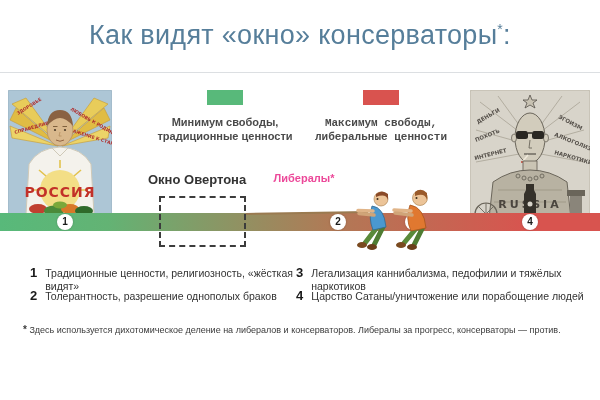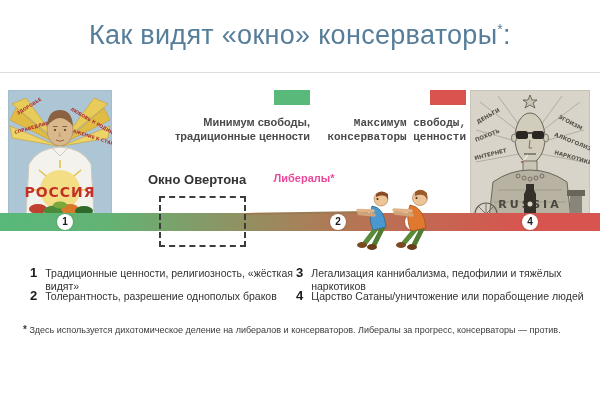--- a/index.html
+++ b/index.html
@@ -15,21 +15,21 @@
   .title { top:20px; left:0; width:600px; text-align:center;
     font-size:27px; font-weight:400; color:#567e9a; letter-spacing:.3px; }
   .title sup { font-size:14px; }
   .title-divider { top:72px; left:0; width:600px; height:1px; background:#dcdfe2; }
 
   
   .poster-left  { left:8px;  top:90px; width:104px; height:124px; z-index:1; }
   .poster-right { left:470px; top:90px; width:120px; height:138px; z-index:1; }
 
   
-  .legend { top:90px; text-align:right; z-index:2; }
+  .legend { top:90px; text-align:center; z-index:2; }
   .legend-green { left:140px; width:170px; }
   .legend-red   { left:296px; width:170px;font-family:Liberation Mono, monospace; }
   .swatch { display:inline-block; width:36px; height:15px; margin-bottom:7px; }
   .legend-line { font-size:11px; font-weight:bold; color:#4a4a4a; line-height:13.5px; }
 
   
   .window-label   { left:148px; top:172px; width:110px; text-align:left;
     font-size:13px; font-weight:bold; color:#333; z-index:3; }
   .liberals-label { left:258px; top:172px; width:92px; text-align:center;
     font-size:11px; font-weight:bold; color:#ec4899; z-index:3; }
@@ -170,21 +170,21 @@
   </svg>
 
   <div class="abs legend legend-green">
     <span class="swatch" style="background:#58b97a"></span>
     <div class="legend-line">Минимум свободы,</div>
     <div class="legend-line">традиционные ценности</div>
   </div>
   <div class="abs legend legend-red">
     <span class="swatch" style="background:#d9534f"></span>
     <div class="legend-line">Максимум свободы,</div>
-    <div class="legend-line">консерваторы ценности</div>
+    <div class="legend-line">либеральные ценности</div>
   </div>
 
   <div class="abs window-label">Окно Овертона</div>
   <div class="abs liberals-label">Либералы*</div>
 
   <div class="abs spectrum-bar"></div>
   <div class="abs overton-box"></div>
   <div class="abs marker m1">1</div>
   <div class="abs marker m2">2</div>
   <div class="abs marker m3">3</div>

